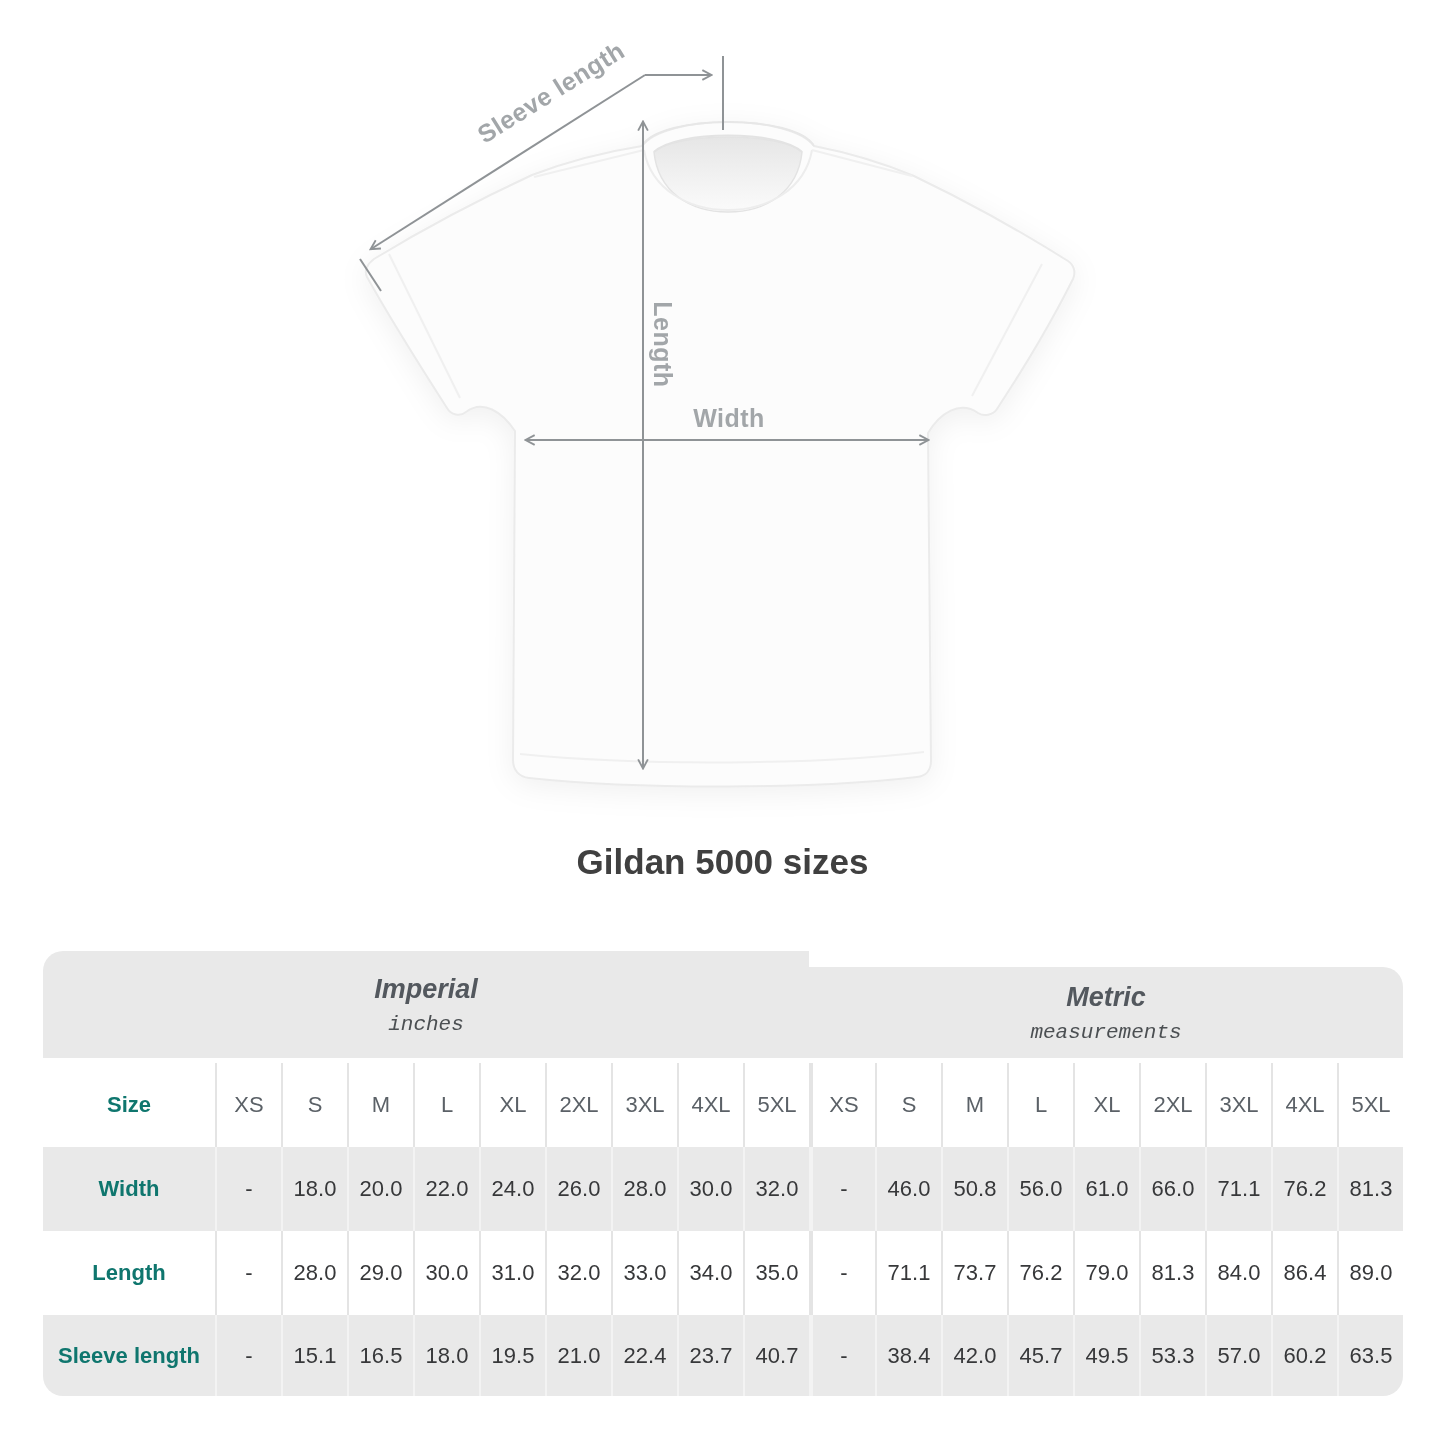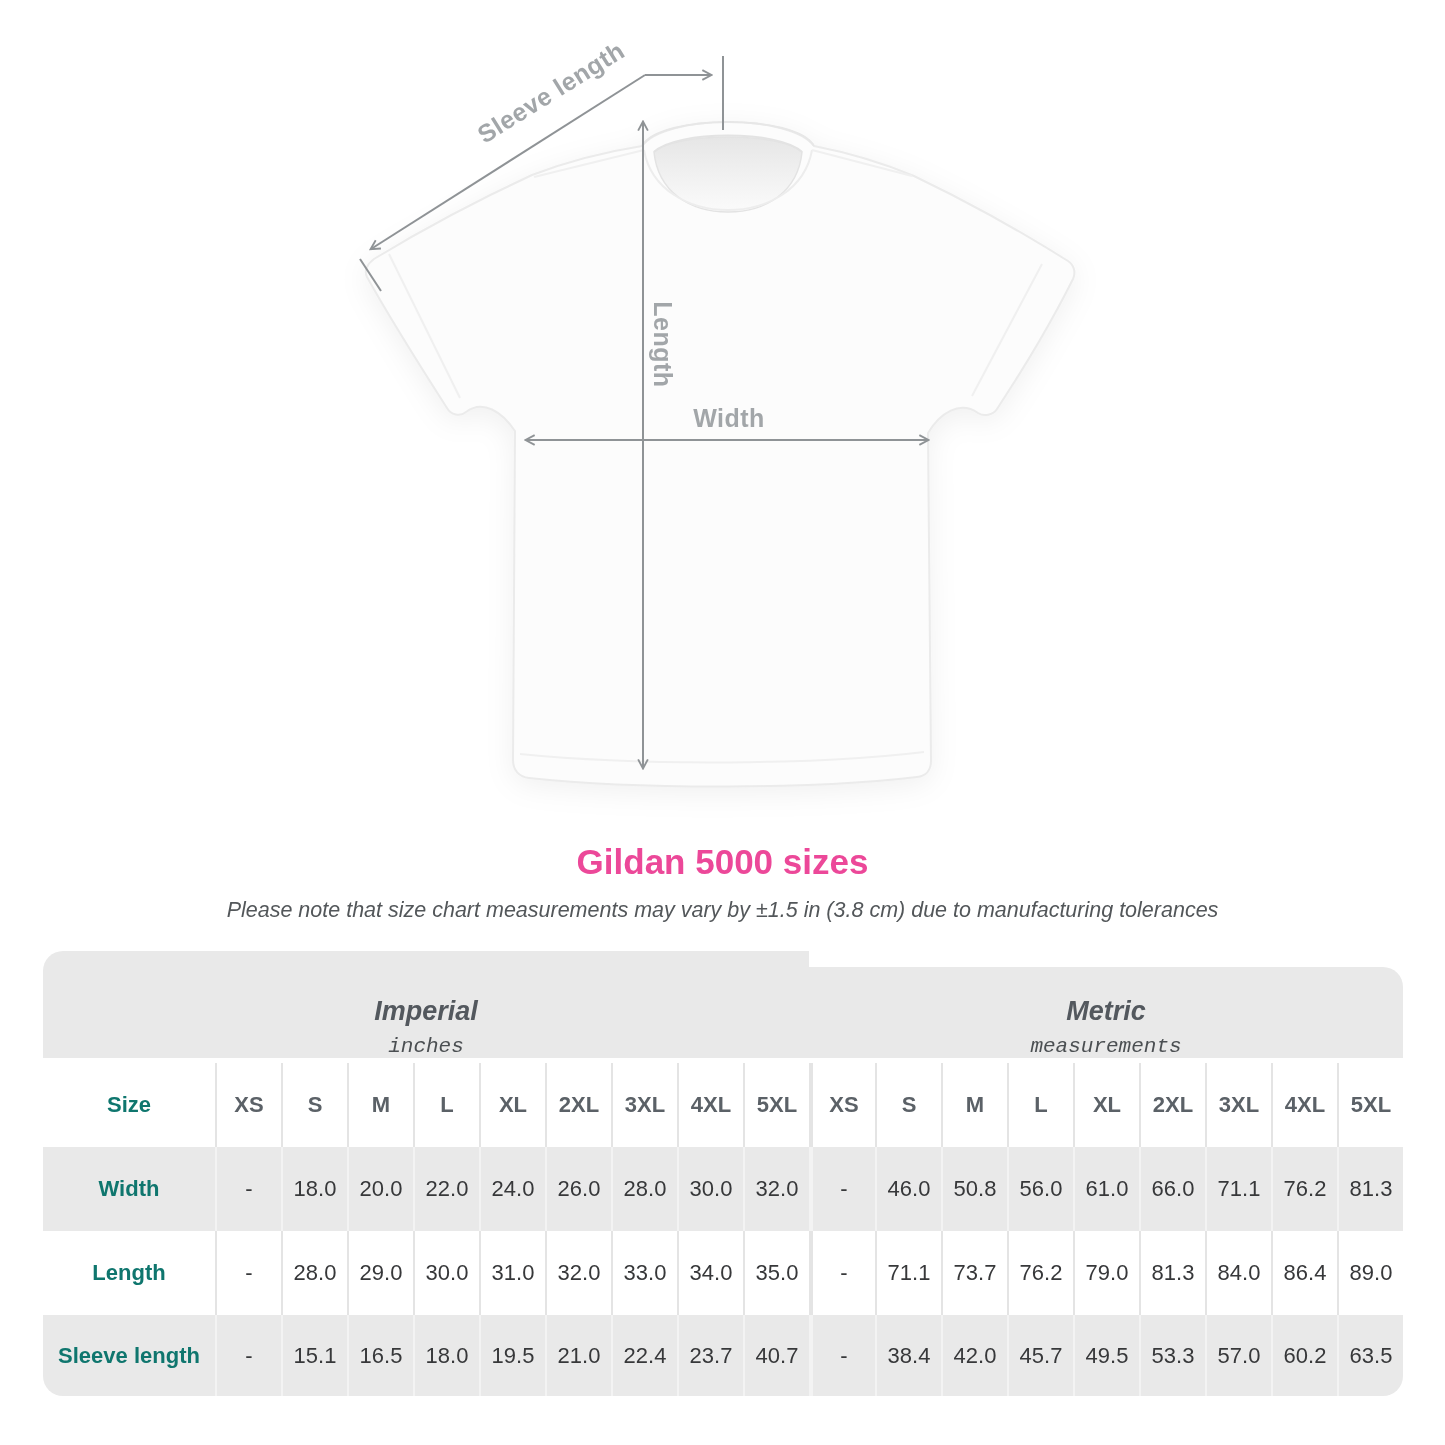--- a/index.html
+++ b/index.html
@@ -14,54 +14,54 @@
     position:absolute;text-align:center;font-weight:700;font-size:25px;
     color:#a2a6a9;letter-spacing:.5px;
   }
   #sleeve-label{left:436px;top:78px;width:230px;transform:rotate(-32deg);}
   #length-label{left:600px;top:330px;width:124px;transform:rotate(90deg);}
   #width-label{left:646px;top:404px;width:166px;}
 
   
   #page-title{
     position:absolute;top:842px;left:0;width:100%;text-align:center;
-    font-size:35px;font-weight:700;color:#ec4899;
+    font-size:35px;font-weight:700;color:#404040;
   }
   #tolerance-note{
     position:absolute;top:898px;left:0;width:100%;text-align:center;
     font-size:21.5px;font-style:italic;color:#53575a;
   }
 
   
   #size-table{position:absolute;left:43px;top:951px;width:1360px;}
   .thead{display:flex;height:107px;margin-bottom:5px;}
   .th{
     background:#e9e9e9;display:flex;flex-direction:column;
-    align-items:center;justify-content:flex-end;gap:8px;
+    align-items:center;justify-content:center;gap:8px;
   }
   .th-imperial{width:766px;border-top-left-radius:20px;}
   .th-metric{width:594px;border-top-right-radius:20px;margin-top:16px;}
   .th .h1{font-size:27px;font-weight:700;font-style:italic;color:#53585e;}
   .th .h2{font-size:21px;font-style:italic;color:#4b4f52;font-family:Liberation Mono, monospace;}
 
   .trow{display:grid;grid-template-columns:172px repeat(18,66px);}
   .row-size{height:84px;}
   .row-data{height:84px;}
   .row-last{height:81px;border-bottom-left-radius:20px;border-bottom-right-radius:20px;}
   .row-gray{background:#e9e9e9;}
   .cell{
     height:100%;display:flex;align-items:center;justify-content:center;
     border-left:2px solid transparent;box-sizing:border-box;
   }
   .cell:first-child{border-left:none;}
   .row-white .cell:not(:first-child){border-left-color:#e4e4e4;}
   .row-gray  .cell:not(:first-child){border-left-color:#f3f3f3;}
   .trow .cell:nth-child(11){border-left-width:4px;}
   .lbl{font-weight:700;font-size:22px;color:#0f766e;}
-  .szh{font-weight:700;font-size:22px;color:#5b6167;}
+  .szh{font-weight:400;font-size:22px;color:#5b6167;}
   .val{font-size:22px;color:#37383a;}
 </style>
 </head>
 <body>
 
 <div id="canvas">
 
   <div id="diagram-wrap">
     <svg width="1445" height="840" viewBox="0 0 1445 840">
       <defs>
@@ -119,21 +119,20 @@
         <path d="M 526 440 L 928 440" marker-start="url(#arrow)" marker-end="url(#arrow)"></path>
       </g>
     </svg>
 
     <div class="dim-label" id="sleeve-label">Sleeve length</div>
     <div class="dim-label" id="length-label">Length</div>
     <div class="dim-label" id="width-label">Width</div>
   </div>
 
   <div id="page-title">Gildan 5000 sizes</div>
-  <div id="tolerance-note">Please note that size chart measurements may vary by ±1.5 in (3.8 cm) due to manufacturing tolerances</div>
 
   <div id="size-table">
 
     <div class="thead">
       <div class="th th-imperial">
         <div class="h1">Imperial</div>
         <div class="h2">inches</div>
       </div>
       <div class="th th-metric">
         <div class="h1">Metric</div>

